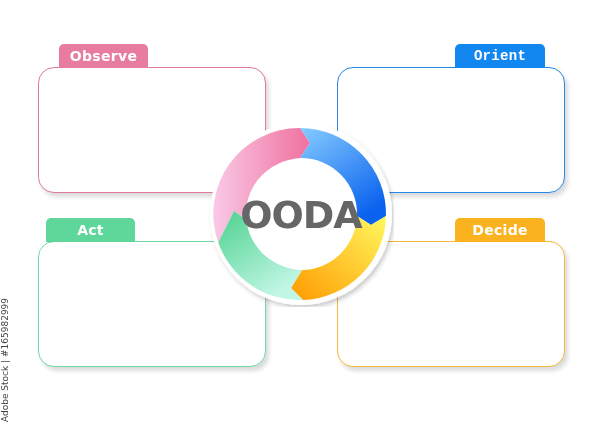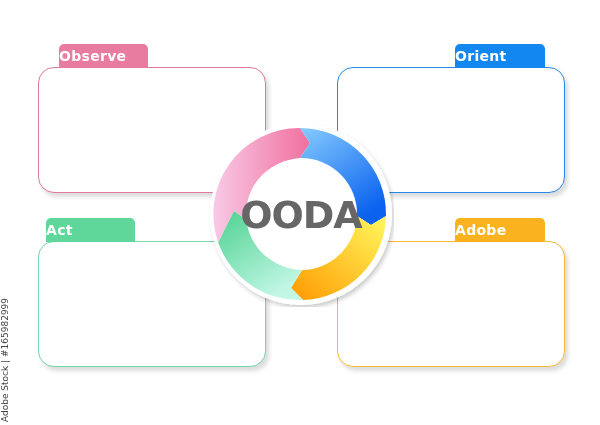--- a/index.html
+++ b/index.html
@@ -24,20 +24,21 @@
     }
     .tab {
       position: absolute;
       height: 24px;
       border-radius: 5px 5px 0 0;
       color: #ffffff;
       font-family: "DejaVu Sans", sans-serif;
       font-weight: bold;
       font-size: 14px;
       line-height: 24px;
+      text-align: center;
       letter-spacing: 0.3px;
       box-sizing: border-box;
     }
     #cycle {
       position: absolute;
       left: 208px;
       top: 121px;
       width: 186px;
       height: 186px;
     }
@@ -56,27 +57,27 @@
       text-align: left;
     }
   </style>
 </head>
 <body>
 
 <div class="card" style="left:38px; top:67px; width:228px; height:126px; border-color:#E07A9C;"></div>
 <div class="tab" style="left:59px; top:44px; width:89px; background:#E87CA0;">Observe</div>
 
 <div class="card" style="left:337px; top:67px; width:228px; height:126px; border-color:#2489E8;"></div>
-<div class="tab" style="left:455px; top:44px; width:90px; background:#1387F0;">Orient</div>
+<div class="tab" style="left:455px; top:44px; width:90px; background:#1387F0;font-family:Liberation Mono, monospace;">Orient</div>
 
 <div class="card" style="left:38px; top:241px; width:228px; height:126px; border-color:#72D9A6;"></div>
 <div class="tab" style="left:46px; top:218px; width:89px; background:#5FD69A;">Act</div>
 
 <div class="card" style="left:337px; top:241px; width:228px; height:126px; border-color:#F6B93A;"></div>
-<div class="tab" style="left:455px; top:218px; width:90px; background:#FBB21F;">Adobe</div>
+<div class="tab" style="left:455px; top:218px; width:90px; background:#FBB21F;">Decide</div>
 
 <svg id="cycle" viewBox="0 0 186 186">
   <defs>
     <linearGradient id="gObs" x1="0" y1="0" x2="1" y2="0">
       <stop offset="0" stop-color="#F9C9E6"></stop>
       <stop offset="1" stop-color="#F0709E"></stop>
     </linearGradient>
     <linearGradient id="gOri" x1="0" y1="0" x2="0.6" y2="1">
       <stop offset="0" stop-color="#86CCFF"></stop>
       <stop offset="1" stop-color="#0A62EE"></stop>

